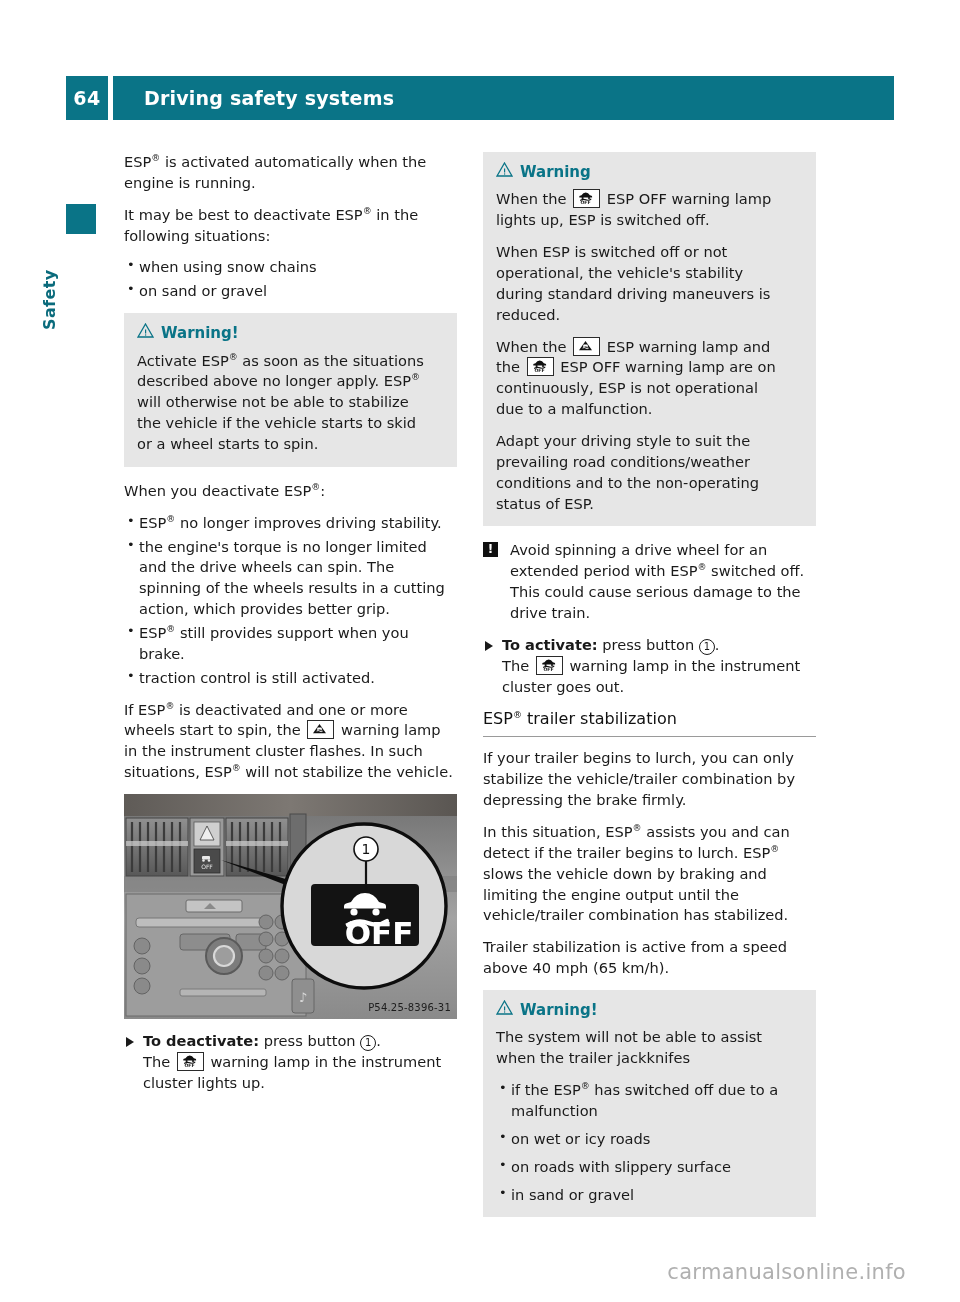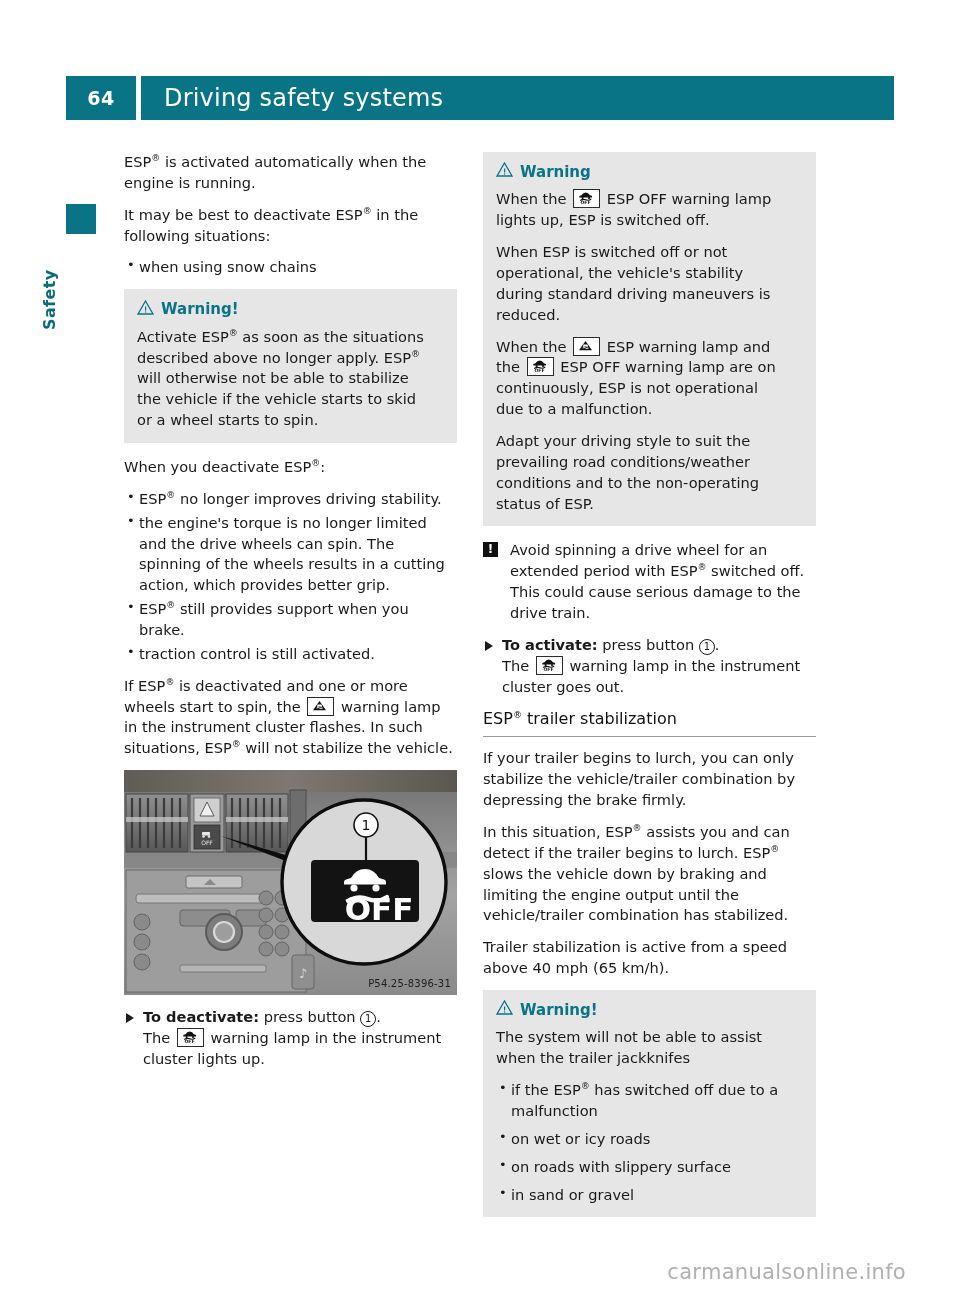--- a/index.html
+++ b/index.html
@@ -20,43 +20,43 @@
   .header {
     position: absolute;
     left: 66px;
     top: 76px;
     width: 828px;
     height: 44px;
     display: flex;
     align-items: stretch;
   }
   .header-page {
-    width: 70px;
+    width: 42px;
     background: #0a7487;
     color: #ffffff;
     font-size: 19px;
     font-weight: bold;
     display: flex;
     align-items: center;
     justify-content: center;
     letter-spacing: .5px;
   }
   .header-gap {
     width: 5px;
     background: #ffffff;
   }
   .header-title {
     flex: 1;
     background: #0a7487;
     color: #ffffff;
-    font-size: 24px;
-    font-weight: normal;
+    font-size: 19px;
+    font-weight: bold;
     display: flex;
     align-items: center;
-    padding-left: 23px;
+    padding-left: 31px;
     letter-spacing: .2px;
   }
 
   
   .side-tab {
     position: absolute;
     left: 66px;
     top: 204px;
     width: 30px;
   }
@@ -265,20 +265,21 @@
   <div class="side-label">Safety</div>
 </div>
 
 <div class="col col-left">
 
   <p class="para">ESP<sup class="reg">®</sup> is activated automatically when the engine is running.</p>
   <p class="para">It may be best to deactivate ESP<sup class="reg">®</sup> in the following situations:</p>
 
   <ul class="rlist">
     <li>when using snow chains</li>
+    <li>on sand or gravel</li>
   </ul>
 
   <div class="warnbox">
     <div class="warnhead">
       <span class="tri-icon">
         <svg width="17" height="15" viewBox="0 0 17 15">
           <path d="M8.5 1 L16 14 L1 14 Z" fill="none" stroke="#0a7487" stroke-width="1.3"></path>
           <rect x="8" y="6.5" width="1.2" height="4" fill="#0a7487"></rect>
           <rect x="8" y="11.4" width="1.2" height="1.2" fill="#0a7487"></rect>
         </svg>

